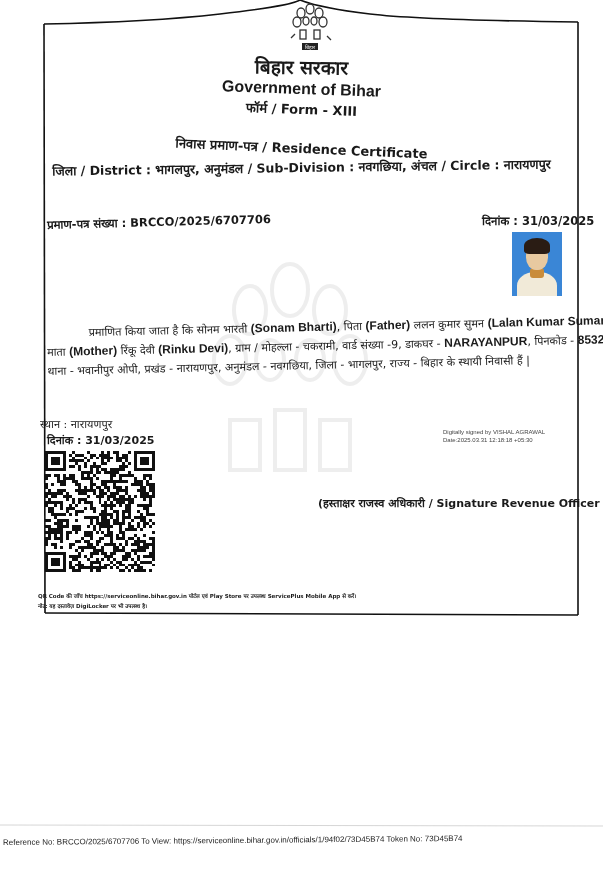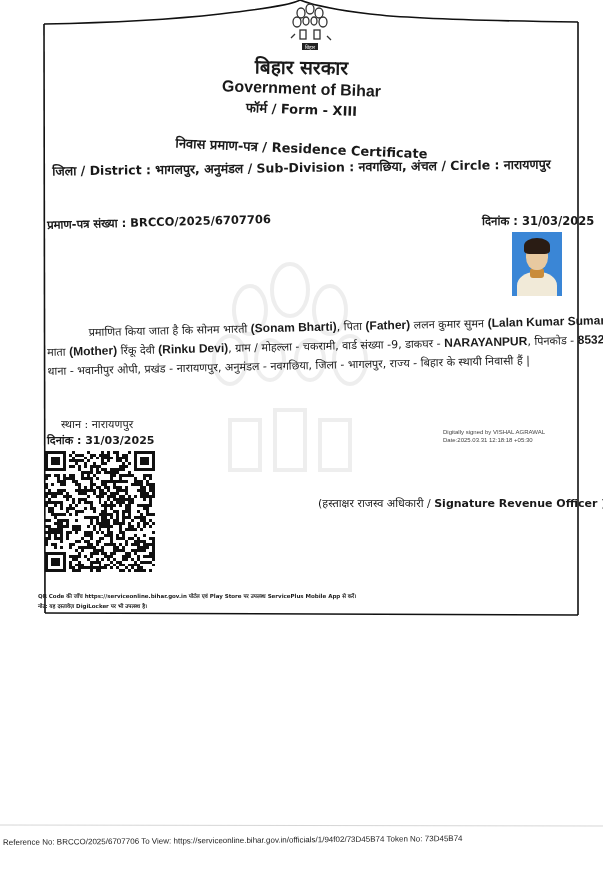--- a/index.html
+++ b/index.html
@@ -19,26 +19,26 @@
   .date-top { left:482px; top:213px; font-size:11.5px; font-weight:bold; font-family:"DejaVu Sans", sans-serif; white-space:nowrap;}
   .photo { left:512px; top:232px; width:50px; height:64px; background:#3a86d6; overflow:hidden; }
   .photo .head { position:absolute; left:14px; top:10px; width:22px; height:28px; background:#e8c9a0; border-radius:50% 50% 45% 45%; }
   .photo .hair { position:absolute; left:12px; top:6px; width:26px; height:16px; background:#2a1c14; border-radius:50% 50% 20% 20%; }
   .photo .body { position:absolute; left:5px; top:40px; width:40px; height:30px; background:#f1ead8; border-radius:45% 45% 0 0; }
   .photo .neck { position:absolute; left:18px; top:36px; width:14px; height:10px; background:#c98c3a; border-radius:3px; }
   .para { left:47px; top:318px; width:530px; font-size:11px; font-weight:normal; line-height:19px; font-family:"DejaVu Sans", sans-serif; transform:rotate(-1.3deg); }
   .para p { margin:0; white-space:nowrap; }
   .para .l1 { padding-left:42px; }
   .para b { font-family:"Liberation Sans", sans-serif; font-weight:bold; font-size:12px; }
-  .place { left:61px; top:416px; font-size:11px; font-family:"DejaVu Sans", sans-serif; white-space:nowrap; }
+  .place { left:40px; top:416px; font-size:11px; font-family:"DejaVu Sans", sans-serif; white-space:nowrap; }
   .date-bottom { left:47px; top:432px; font-size:11px; font-weight:bold; font-family:"DejaVu Sans", sans-serif; white-space:nowrap; }
   .dsig { left:443px; top:428px; font-size:6px; color:#444; line-height:8px; white-space:nowrap; }
   .qr { left:45px; top:450px; width:110px; height:123px; }
   .sig-label { left:318px; top:495px; font-size:11px; font-weight:bold; font-family:"DejaVu Sans", sans-serif; white-space:nowrap; }
-  .sig-label .hi { font-weight:normal; }
+  .sig-label .hi { font-weight:bold; }
   .qr-note { left:38px; top:591px; font-size:5.5px; font-weight:bold; line-height:10px; white-space:nowrap; font-family:"DejaVu Sans", sans-serif; }
   .reference { left:3px; top:836px; font-size:8px; white-space:nowrap; transform:rotate(-0.5deg); color:#222; }
   .watermark { left:190px; top:250px; width:200px; height:240px; opacity:0.12; }
 </style>
 </head>
 <body>
 
 <svg class="frame-svg" viewBox="0 0 603 882">
   <path d="M44 24 Q150 22 220 14 Q290 6 300 0 Q320 8 370 14 Q420 20 578 22" fill="none" stroke="#111" stroke-width="1.6"></path>
   <line x1="44" y1="24" x2="45" y2="613" stroke="#111" stroke-width="1.6"></line>

